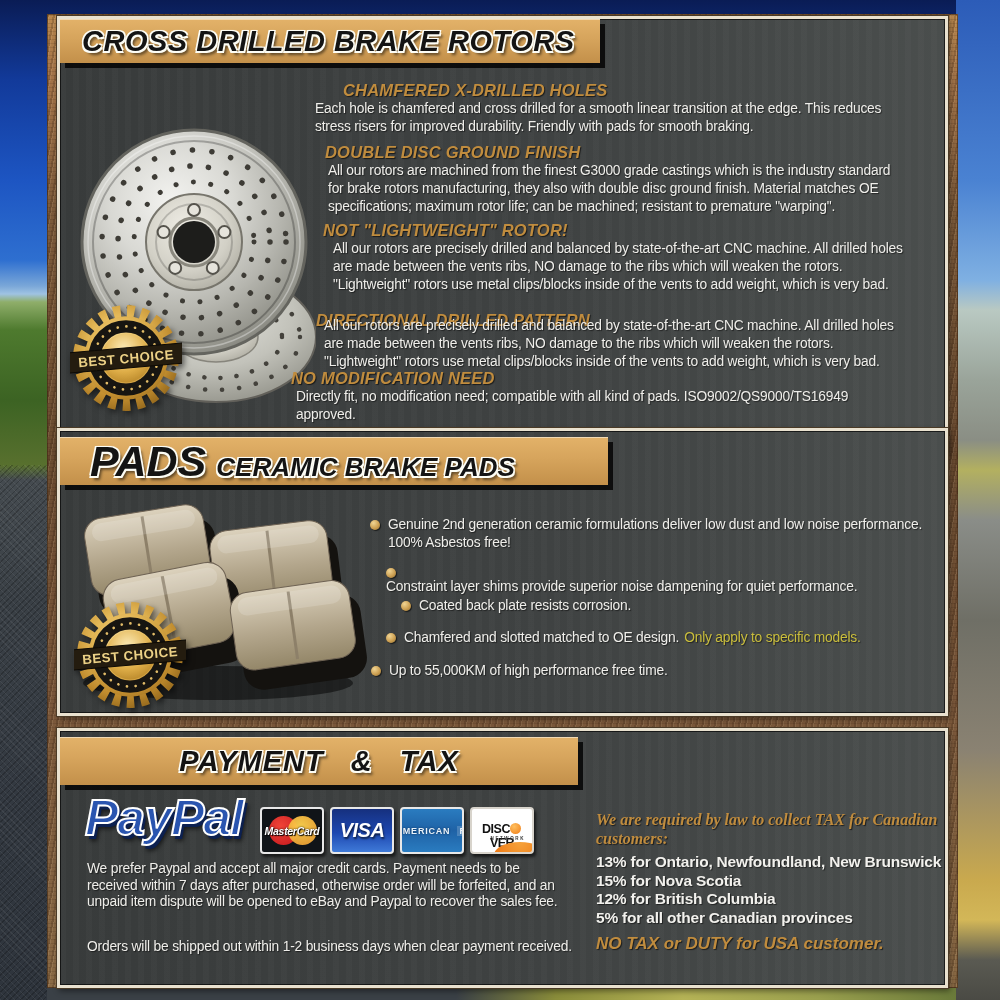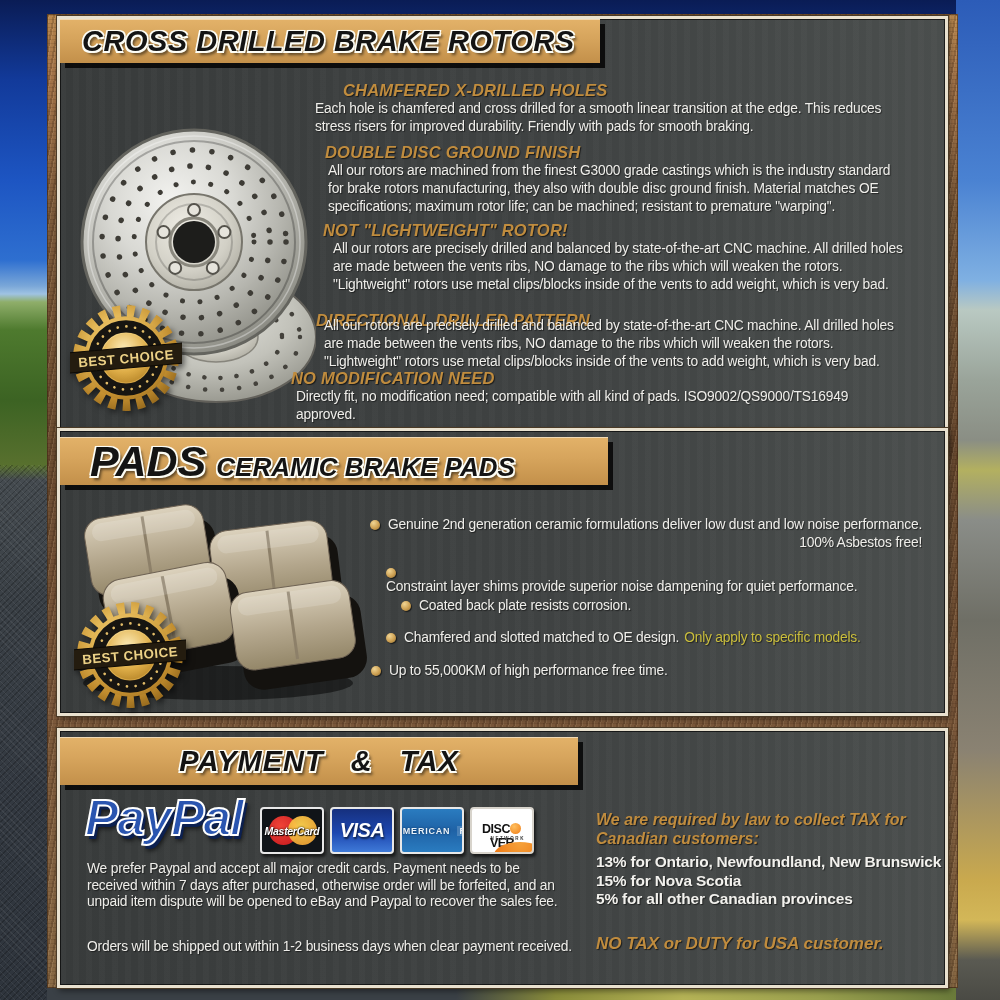--- a/index.html
+++ b/index.html
@@ -46,21 +46,21 @@
   .banner3{height:48px;margin-top:6px;justify-content:center;font-size:29px;word-spacing:18px;letter-spacing:1px;}
   .gold-h{position:absolute;color:#c08c3e;font-style:italic;font-weight:700;font-size:16.5px;letter-spacing:.2px;text-shadow:1px 1px 1px rgba(0,0,0,.6);white-space:nowrap;}
   .body-t{position:absolute;color:#efeeea;font-size:13.8px;line-height:18px;letter-spacing:-0.2px;text-shadow:1px 1px 1px rgba(0,0,0,.5);}
   
   .h1a{left:251px;top:62px;margin-left:32px;}  .p1a{left:255px;top:81px;width:588px;}
   .h1b{left:265px;top:124px;} .p1b{left:268px;top:143px;width:580px;}
   .h1c{left:263px;top:202px;} .p1c{left:273px;top:221px;width:580px;}
   .h1d{left:256px;top:280px;margin-top:12px;} .p1d{left:264px;top:298px;width:588px;}
   .h1e{left:231px;top:350px;} .p1e{left:236px;top:369px;width:612px;}
   
-  .bullet{position:absolute;display:flex;align-items:flex-start;text-align:right;}
+  .bullet{position:absolute;display:flex;align-items:flex-start;}
   .dot{flex:0 0 10px;width:10px;height:10px;border-radius:50%;margin-top:4px;margin-right:8px;
     background:radial-gradient(circle at 35% 30%,#f0d493,#cda052 55%,#8f6a2c);box-shadow:1px 1px 1px rgba(0,0,0,.6);}
   .bullet .bt{color:#efeeea;font-size:13.8px;line-height:18px;letter-spacing:-0.2px;text-shadow:1px 1px 1px rgba(0,0,0,.5);}
   .bullet .bt .l2{display:block;}
   .bullet .note{color:#c9bd3c;margin-left:5px;}
   .b1{left:310px;top:85px;width:605px;}
   .b2{left:326px;top:133px;width:580px;flex-direction:column;}
   .b3{left:341px;top:166px;width:560px;}
   .b4{left:326px;top:198px;width:580px;}
   .b5{left:311px;top:231px;width:580px;}
@@ -92,21 +92,21 @@
   .card-disc{background:#fff;border:2px solid #d8d4cc;}
   .disc-line{position:absolute;left:0;right:0;top:13px;text-align:center;color:#111;font-weight:900;font-size:12.5px;letter-spacing:-0.5px;}
   .disc-o{display:inline-block;width:11px;height:11px;border-radius:50%;vertical-align:-1px;
     background:radial-gradient(circle at 38% 32%,#ffbf5e,#ef7c17);margin:0 .5px;}
   .disc-sub{position:absolute;right:7px;top:27px;color:#333;font-size:4.5px;font-weight:700;letter-spacing:1.6px;}
   .disc-swoosh{position:absolute;right:-14px;bottom:-16px;width:52px;height:26px;border-radius:50%;
     background:radial-gradient(ellipse at 50% 0%,#f6a33c,#ef7c17 70%);}
   .pay-para{position:absolute;color:#efeeea;font-size:13.8px;line-height:16.5px;letter-spacing:-0.2px;text-shadow:1px 1px 1px rgba(0,0,0,.5);}
   .pp1{left:27px;top:130px;width:472px;}
   .pp2{left:27px;top:208px;width:540px;}
-  .tax-head{position:absolute;left:536px;top:80px;width:360px;color:#c08c3e;font-style:italic;font-weight:700;font-size:16px;line-height:18.5px;text-shadow:1px 1px 1px rgba(0,0,0,.6);}
+  .tax-head{position:absolute;left:536px;top:80px;width:360px;color:#c08c3e;font-style:italic;font-weight:700;font-size:16px;line-height:18.5px;text-shadow:1px 1px 1px rgba(0,0,0,.6);font-family:Liberation Serif, serif;}
   .tax-lines{position:absolute;left:536px;top:122px;width:380px;color:#f2f1ed;font-weight:700;font-size:15.5px;line-height:18.5px;letter-spacing:-0.2px;text-shadow:1px 1px 1px rgba(0,0,0,.55);}
   .no-tax{position:absolute;left:536px;top:203px;color:#c08c3e;font-style:italic;font-weight:700;font-size:17px;text-shadow:1px 1px 1px rgba(0,0,0,.6);}
   .hidden-defs{position:absolute;width:0;height:0;}
   .badge-band-text{font-family:"Liberation Sans","DejaVu Sans",sans-serif;font-weight:700;font-size:13px;letter-spacing:.5px;fill:#ecd186;}
 </style>
 </head>
 <body>
 
 <svg class="hidden-defs" aria-hidden="true">
   <defs>
@@ -290,17 +290,18 @@
       </div>
     </div>
 
     <div class="pay-para pp1">We prefer Paypal and accept all major credit cards. Payment needs to be received within 7 days after purchased, otherwise order will be forfeited, and an unpaid item dispute will be opened to eBay and Paypal to recover the sales fee.</div>
     <div class="pay-para pp2">Orders will be shipped out within 1-2 business days when clear payment received.</div>
 
     <div class="tax-head">We are required by law to collect TAX for Canadian customers:</div>
     <div class="tax-lines">
       <div>13% for Ontario, Newfoundland, New Brunswick</div>
       <div>15% for Nova Scotia</div>
+      <div>12% for British Columbia</div>
       <div>5% for all other Canadian provinces</div>
     </div>
     <div class="no-tax">NO TAX or DUTY for USA customer.</div>
   </section>
 </div>
 
 </body></html>

